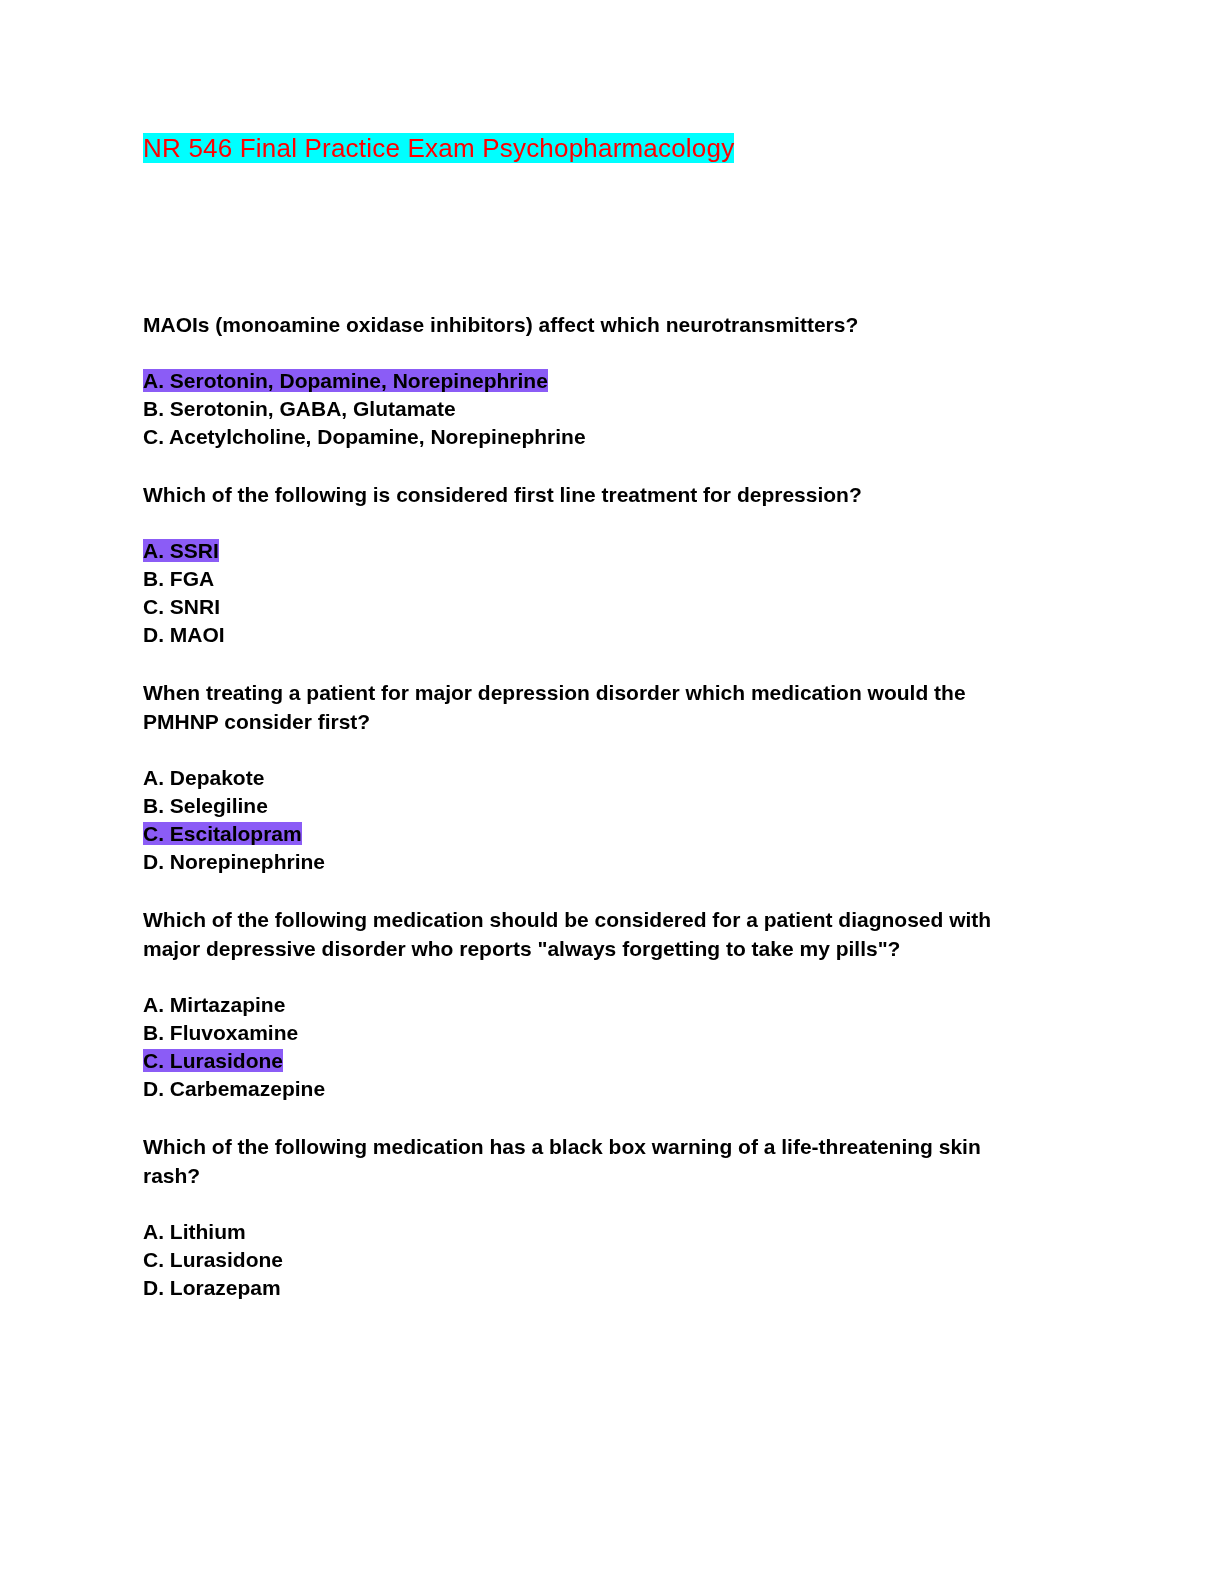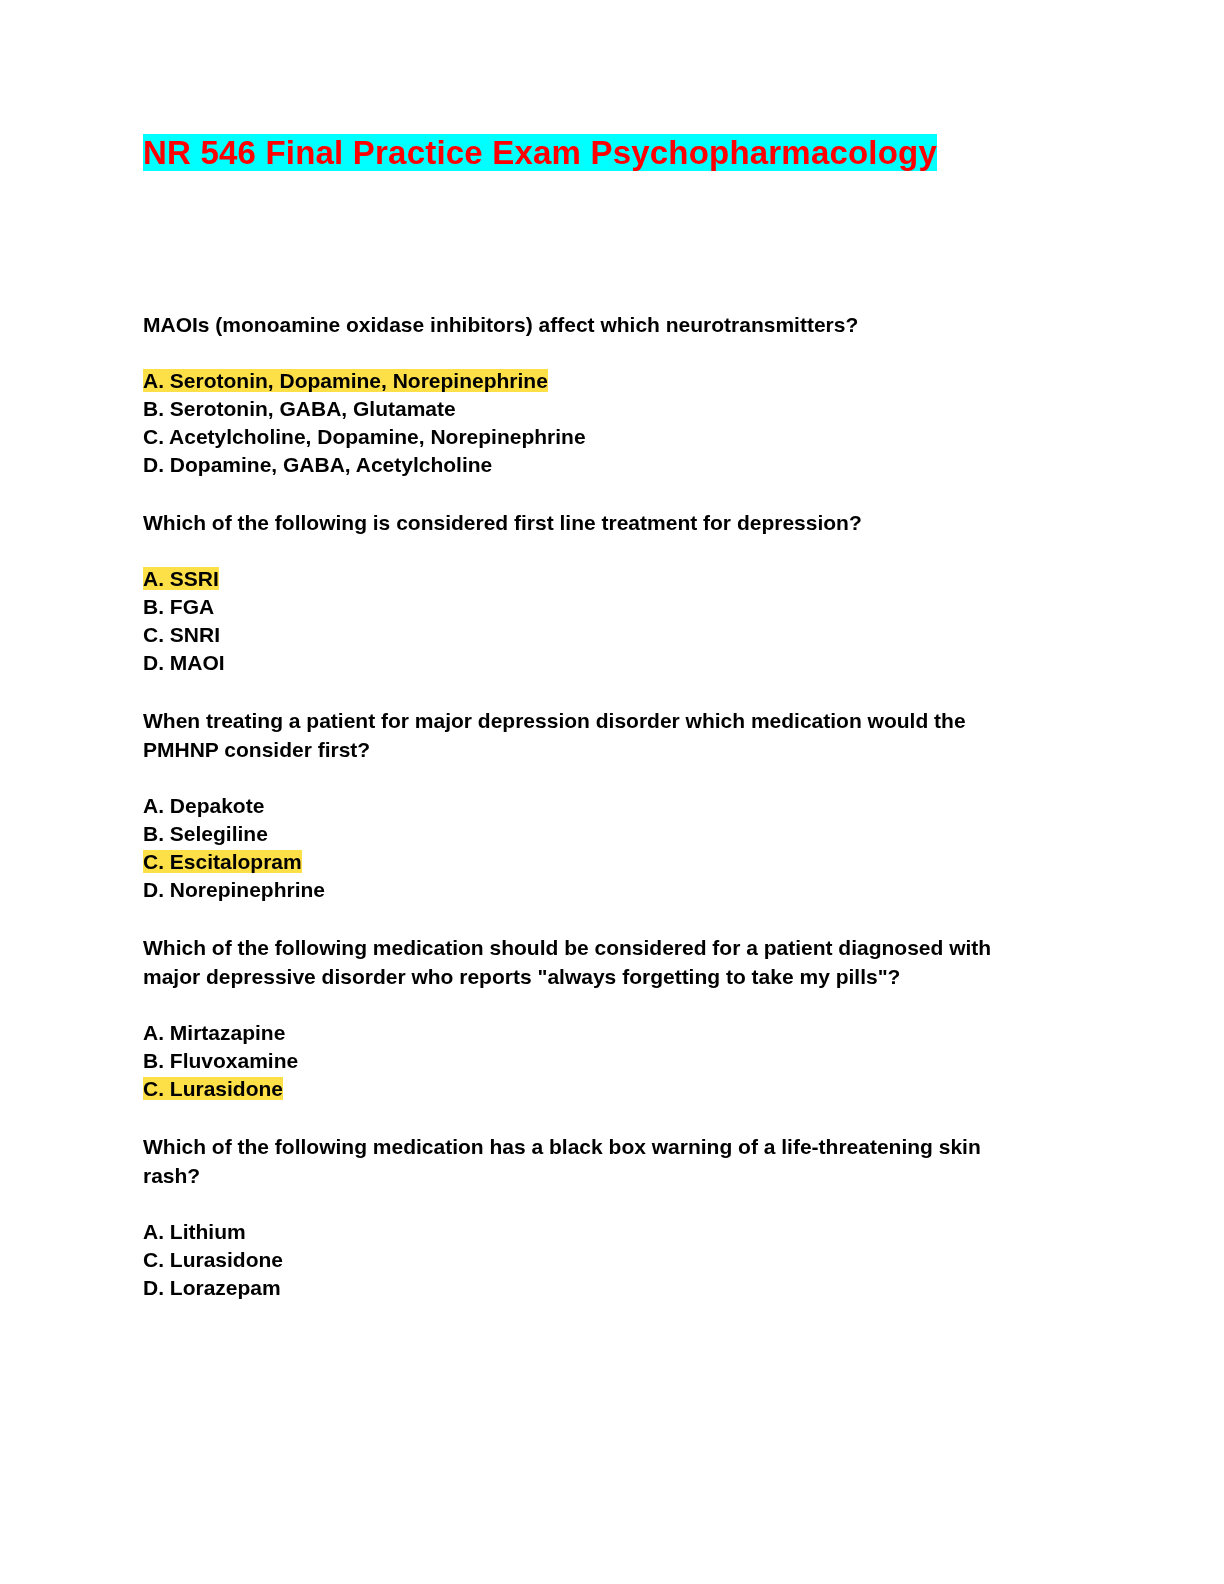--- a/index.html
+++ b/index.html
@@ -24,22 +24,22 @@
     box-sizing: border-box;
   }
   .title-wrap {
     position: absolute;
     top: 132px;
     left: 143px;
     width: 950px;
   }
   .doc-title {
     display: inline;
-    font-size: 33px;
-    font-weight: bold;
+    font-size: 26px;
+    font-weight: normal;
     color: #ff0000;
     background: #00ffff;
     line-height: 1.25;
     letter-spacing: 0.2px;
   }
   .content {
     position: absolute;
     top: 310px;
     left: 143px;
     width: 900px;
@@ -64,40 +64,39 @@
     font-size: 21px;
     line-height: 28px;
     color: #000000;
     margin: 0;
     padding: 0;
   }
   .choice span.txt {
     display: inline;
   }
   .choice.hl span.txt {
-    background: #fde047;
+    background: #8b5cf6;
   }
 </style>
 </head>
 <body>
 
 <div class="page">
 
   <div class="title-wrap">
     <span class="doc-title">NR 546 Final Practice Exam Psychopharmacology</span>
   </div>
 
   <div class="content" id="content">
       <div class="block">
         <p class="question">MAOIs (monoamine oxidase inhibitors) affect which neurotransmitters?</p>
         <ul class="choices">
           <li class="choice hl"><span class="txt">A. Serotonin, Dopamine, Norepinephrine</span></li>
           <li class="choice"><span class="txt">B. Serotonin, GABA, Glutamate</span></li>
           <li class="choice"><span class="txt">C. Acetylcholine, Dopamine, Norepinephrine</span></li>
-          <li class="choice"><span class="txt">D. Dopamine, GABA, Acetylcholine</span></li>
         </ul>
       </div>
       <div class="block">
         <p class="question">Which of the following is considered first line treatment for depression?</p>
         <ul class="choices">
           <li class="choice hl"><span class="txt">A. SSRI</span></li>
           <li class="choice"><span class="txt">B. FGA</span></li>
           <li class="choice"><span class="txt">C. SNRI</span></li>
           <li class="choice"><span class="txt">D. MAOI</span></li>
         </ul>
@@ -110,20 +109,21 @@
           <li class="choice hl"><span class="txt">C. Escitalopram</span></li>
           <li class="choice"><span class="txt">D. Norepinephrine</span></li>
         </ul>
       </div>
       <div class="block">
         <p class="question">Which of the following medication should be considered for a patient diagnosed with major depressive disorder who reports "always forgetting to take my pills"?</p>
         <ul class="choices">
           <li class="choice"><span class="txt">A. Mirtazapine</span></li>
           <li class="choice"><span class="txt">B. Fluvoxamine</span></li>
           <li class="choice hl"><span class="txt">C. Lurasidone</span></li>
+          <li class="choice"><span class="txt">D. Carbemazepine</span></li>
         </ul>
       </div>
       <div class="block">
         <p class="question">Which of the following medication has a black box warning of a life-threatening skin rash?</p>
         <ul class="choices">
           <li class="choice"><span class="txt">A. Lithium</span></li>
           <li class="choice"><span class="txt">C. Lurasidone</span></li>
           <li class="choice"><span class="txt">D. Lorazepam</span></li>
         </ul>
       </div>

